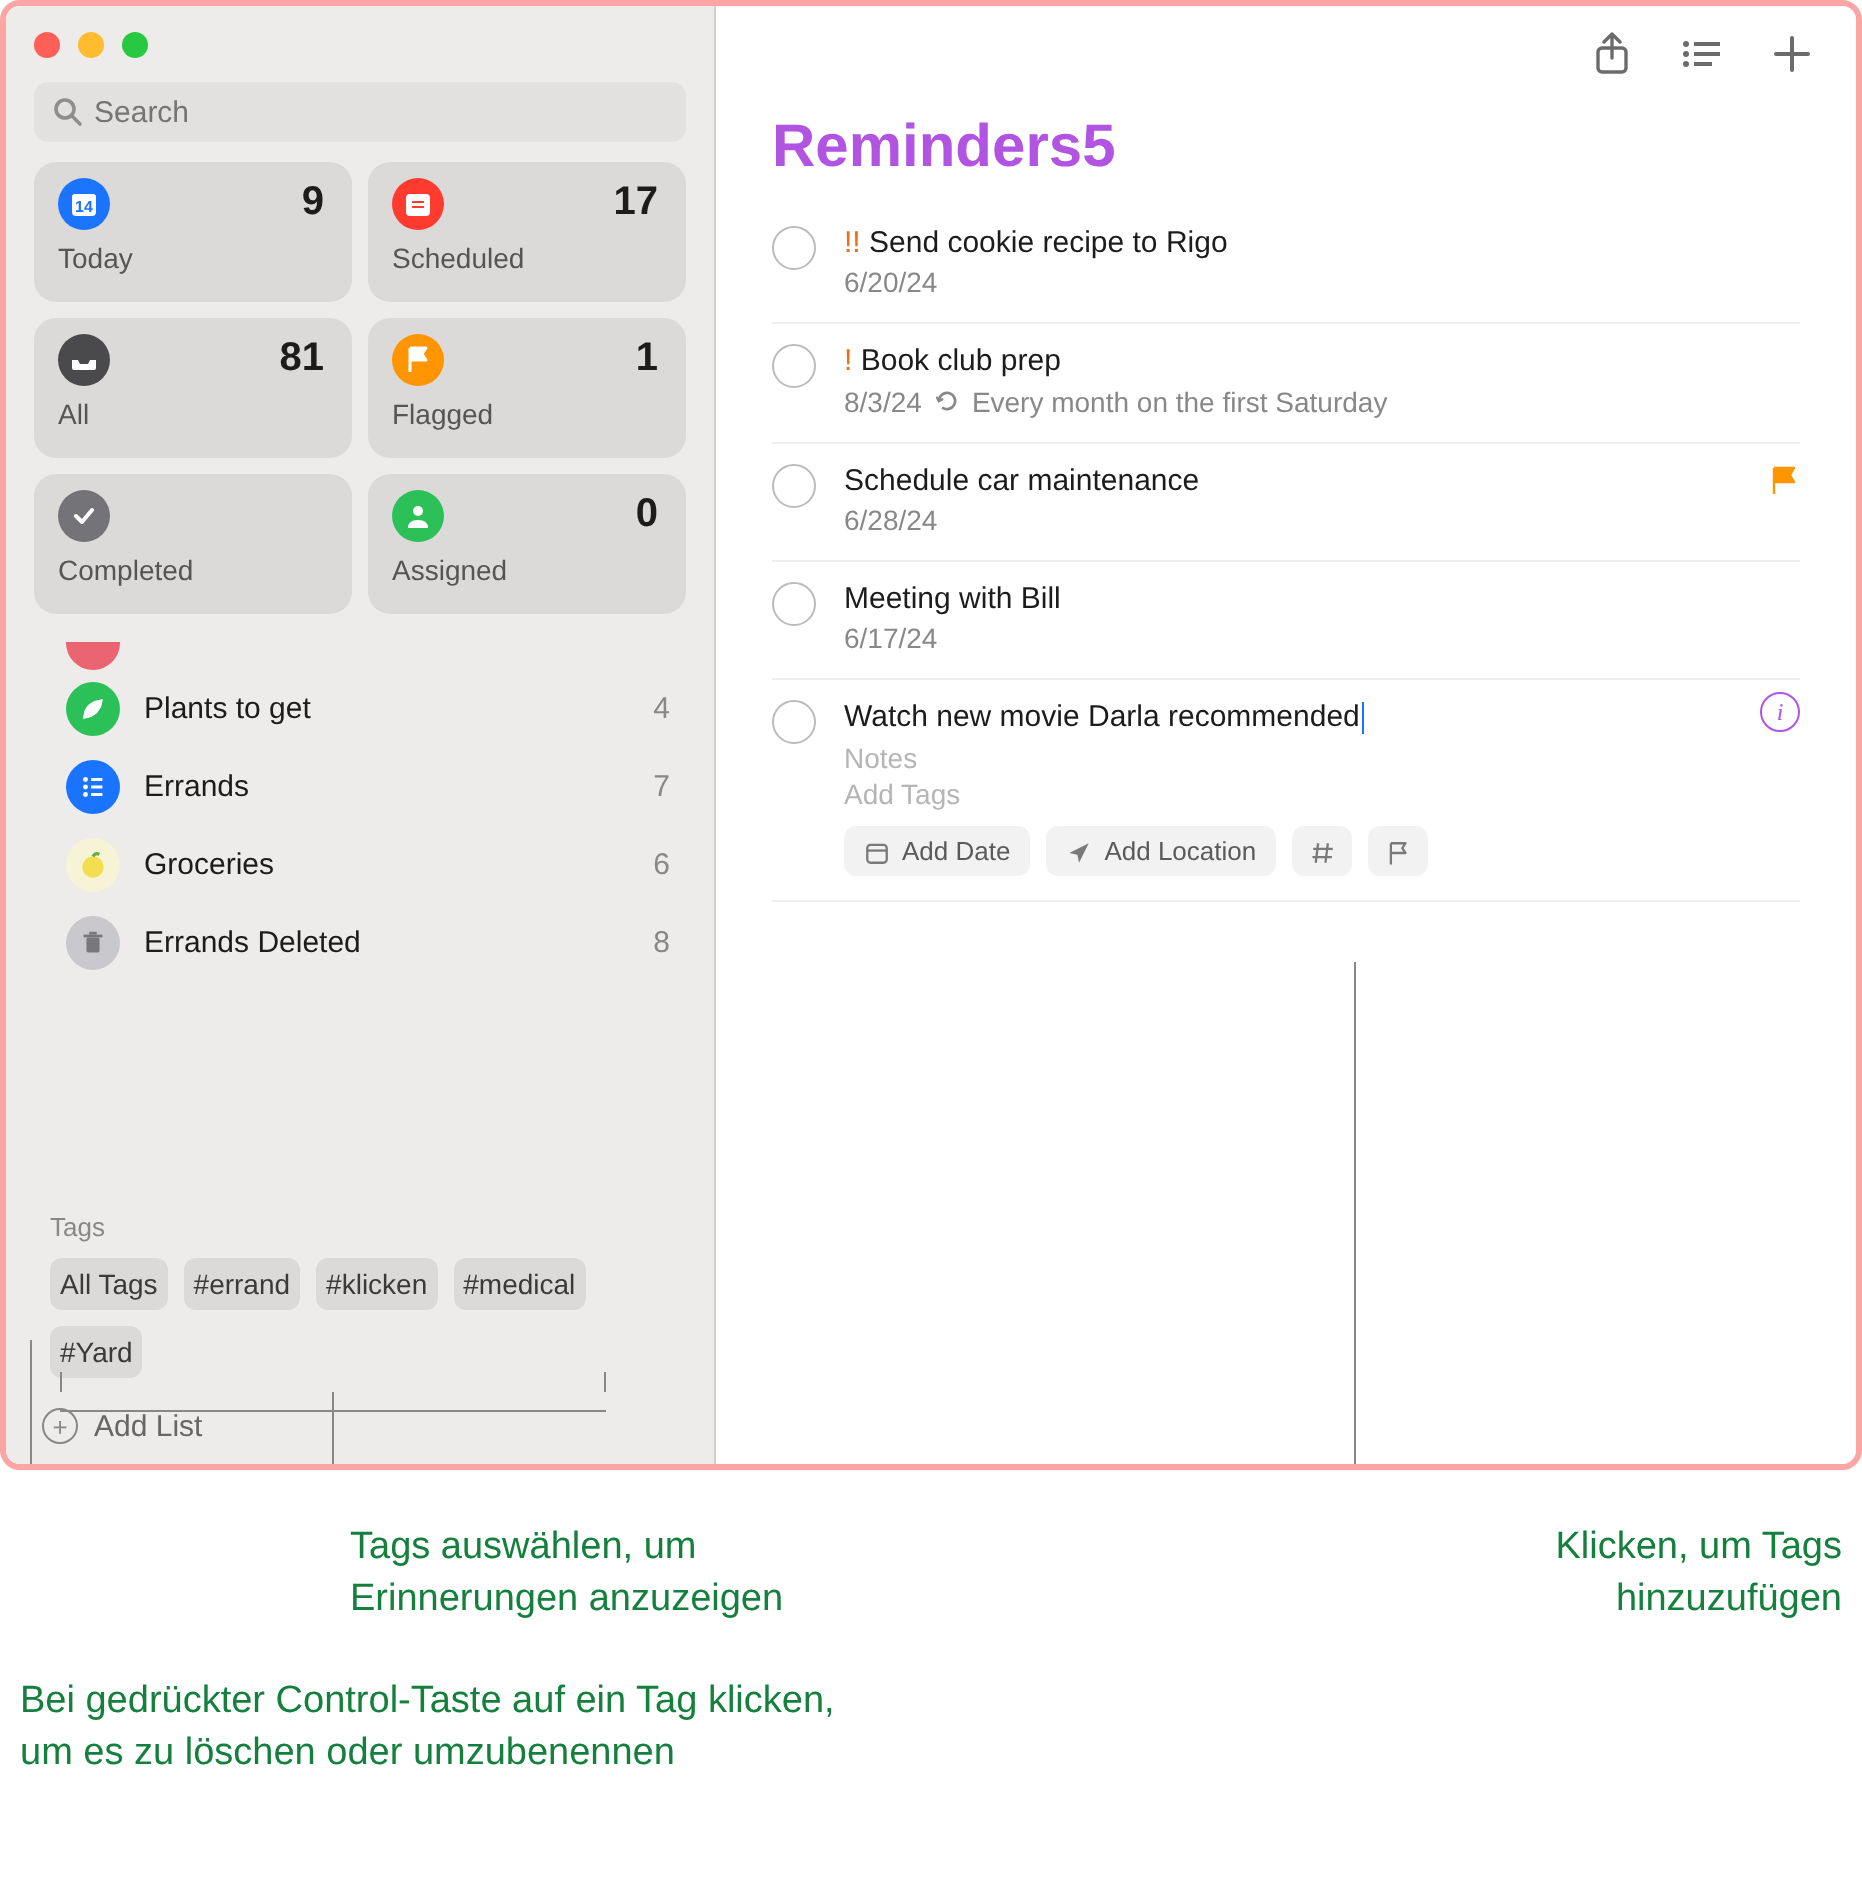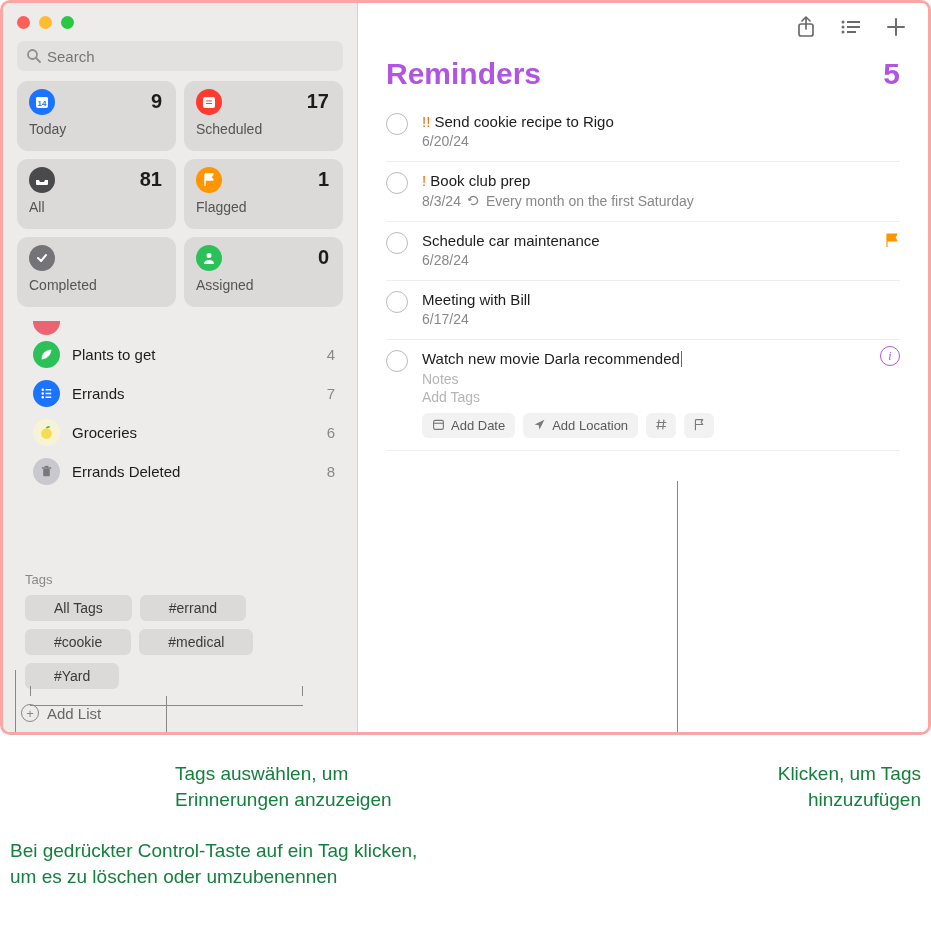--- a/index.html
+++ b/index.html
@@ -22,46 +22,46 @@
 .smart-label { font-size: 14px; color: #555; margin-top: 6px; font-weight: 500; }
 .lists { flex: 1; overflow: hidden; padding: 2px 0; }
 .list-row { display: flex; align-items: center; padding: 6px 22px 6px 30px; font-size: 15px; color: #1c1c1c; gap: 12px; }
 .list-icon { width: 27px; height: 27px; border-radius: 50%; display: flex; align-items: center; justify-content: center; font-size: 14px; color: #fff; flex-shrink: 0; }
 .list-count { margin-left: auto; color: #888; font-size: 15px; }
 .list-partial { height: 18px; overflow: hidden; display: flex; align-items: flex-end; padding: 0 22px 0 30px; gap: 12px; }
 .list-partial .list-icon { width: 27px; height: 14px; border-radius: 0 0 14px 14px; background: #eb6471; }
 .tags-section { padding: 8px 22px 10px; }
 .tags-header { font-size: 13px; color: #888; margin-bottom: 8px; font-weight: 500; }
 .tags-row { display: flex; flex-wrap: wrap; gap: 8px; }
-.tag-pill { background: #dcdad9; border-radius: 6px; padding: 5px 29px; font-size: 14px; color: #3a3a3a; font-weight: 500; }
+.tag-pill { background: #dcdad9; border-radius: 6px; padding: 5px 5px; font-size: 14px; color: #3a3a3a; font-weight: 500; }
 .add-list { display: flex; align-items: center; gap: 8px; padding: 5px 18px 10px; font-size: 15px; color: #666; }
 .add-list-icon { width: 18px; height: 18px; border: 1.5px solid #888; border-radius: 50%; display: flex; align-items: center; justify-content: center; font-size: 13px; color: #888; line-height: 1; }
 .main { flex: 1; display: flex; flex-direction: column; background: #fff; }
 .toolbar { height: 48px; display: flex; align-items: center; justify-content: flex-end; gap: 24px; padding: 0 22px; }
 .tb-icon { color: #6b6b6b; font-size: 18px; }
-.header { display: flex; align-items: baseline; justify-content: space-between; padding: 6px 28px 12px; }
+.header { display: flex; align-items: baseline; padding: 6px 28px 12px; }
 .header-title { font-size: 30px; font-weight: 700; color: #b254e2; }
 .header-count { font-size: 30px; font-weight: 700; color: #b254e2; }
 .reminders { padding: 0 28px; }
 .rem-row { display: flex; gap: 14px; padding: 9px 0 12px; border-bottom: 1px solid #eee; position: relative; }
 .rem-row:last-child { border-bottom: 1px solid #eee; }
 .rem-circle { width: 22px; height: 22px; border: 1.5px solid #bbb; border-radius: 50%; flex-shrink: 0; margin-top: 1px; }
 .rem-body { flex: 1; }
 .rem-title { font-size: 15px; color: #1c1c1c; line-height: 1.35; }
 .rem-meta { font-size: 14px; color: #888; margin-top: 1px; display: flex; align-items: center; gap: 6px; }
 .priority-hh { color: #f06d16; font-weight: 500; }
 .priority-h { color: #f06d16; font-weight: 500; }
 .flag-mark { position: absolute; right: 0; top: 10px; color: #ff9500; font-size: 16px; }
 .info-mark { position: absolute; right: 0; top: 6px; width: 20px; height: 20px; border: 1.5px solid #b254e2; border-radius: 50%; color: #b254e2; font-size: 12px; display: flex; align-items: center; justify-content: center; font-style: italic; font-family: Georgia, serif; }
 .rem-editing .rem-title { display: inline; }
 .cursor { display: inline-block; width: 1.5px; height: 16px; background: #1a74ff; vertical-align: text-bottom; margin-left: 1px; }
 .rem-notes { font-size: 14px; color: #b5b5b5; margin-top: 2px; }
 .rem-addtags { font-size: 14px; color: #b5b5b5; margin-top: 2px; }
 .rem-chips { display: flex; gap: 8px; margin-top: 8px; }
-.chip { background: #f2f2f2; border-radius: 6px; padding: 5px 10px; font-size: 13px; color: #5a5a5a; display: flex; align-items: flex-start; gap: 6px; }
+.chip { background: #f2f2f2; border-radius: 6px; padding: 5px 10px; font-size: 13px; color: #5a5a5a; display: flex; align-items: flex-end; gap: 6px; }
 .chip-icon-only { width: 30px; justify-content: center; padding: 5px 0; }
 .repeat-icon { font-size: 13px; color: #888; }
 .callouts { padding: 26px 10px 10px; font-size: 19px; color: #15803d; line-height: 1.35; }
 .callout-row1 { display: flex; gap: 60px; margin-left: 165px; margin-bottom: 26px; }
 .callout-row1 > div:first-child { width: 280px; }
 .callout-row1 > div:last-child { margin-left: 215px; width: 230px; text-align: right; }
 .callout2 { width: 410px; }
 svg { display: block; }
 
 .bracket { position: absolute; border-bottom: 1px solid #888; height: 10px; }
@@ -195,21 +195,21 @@
         </div>
         <span>Errands Deleted</span>
         <span class="list-count">8</span>
       </div>
     </div>
     <div class="tags-section">
       <div class="tags-header">Tags</div>
       <div class="tags-row">
         <div class="tag-pill">All Tags</div>
         <div class="tag-pill">#errand</div>
-        <div class="tag-pill">#cookie</div>
+        <div class="tag-pill">#klicken</div>
         <div class="tag-pill">#medical</div>
         <div class="tag-pill">#Yard</div>
       </div>
     </div>
     <div class="add-list">
       <span class="add-list-icon">+</span>
       <span>Add List</span>
     </div>
   </div>
 

